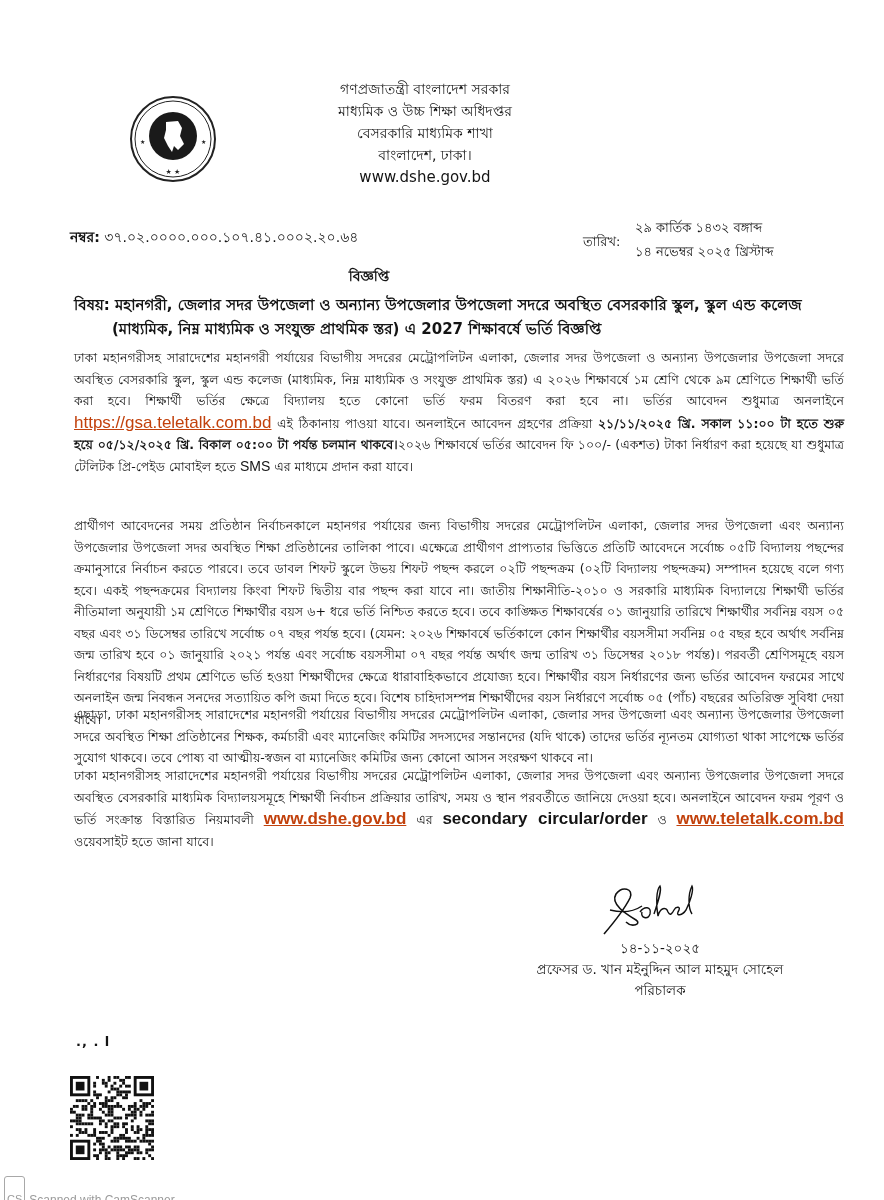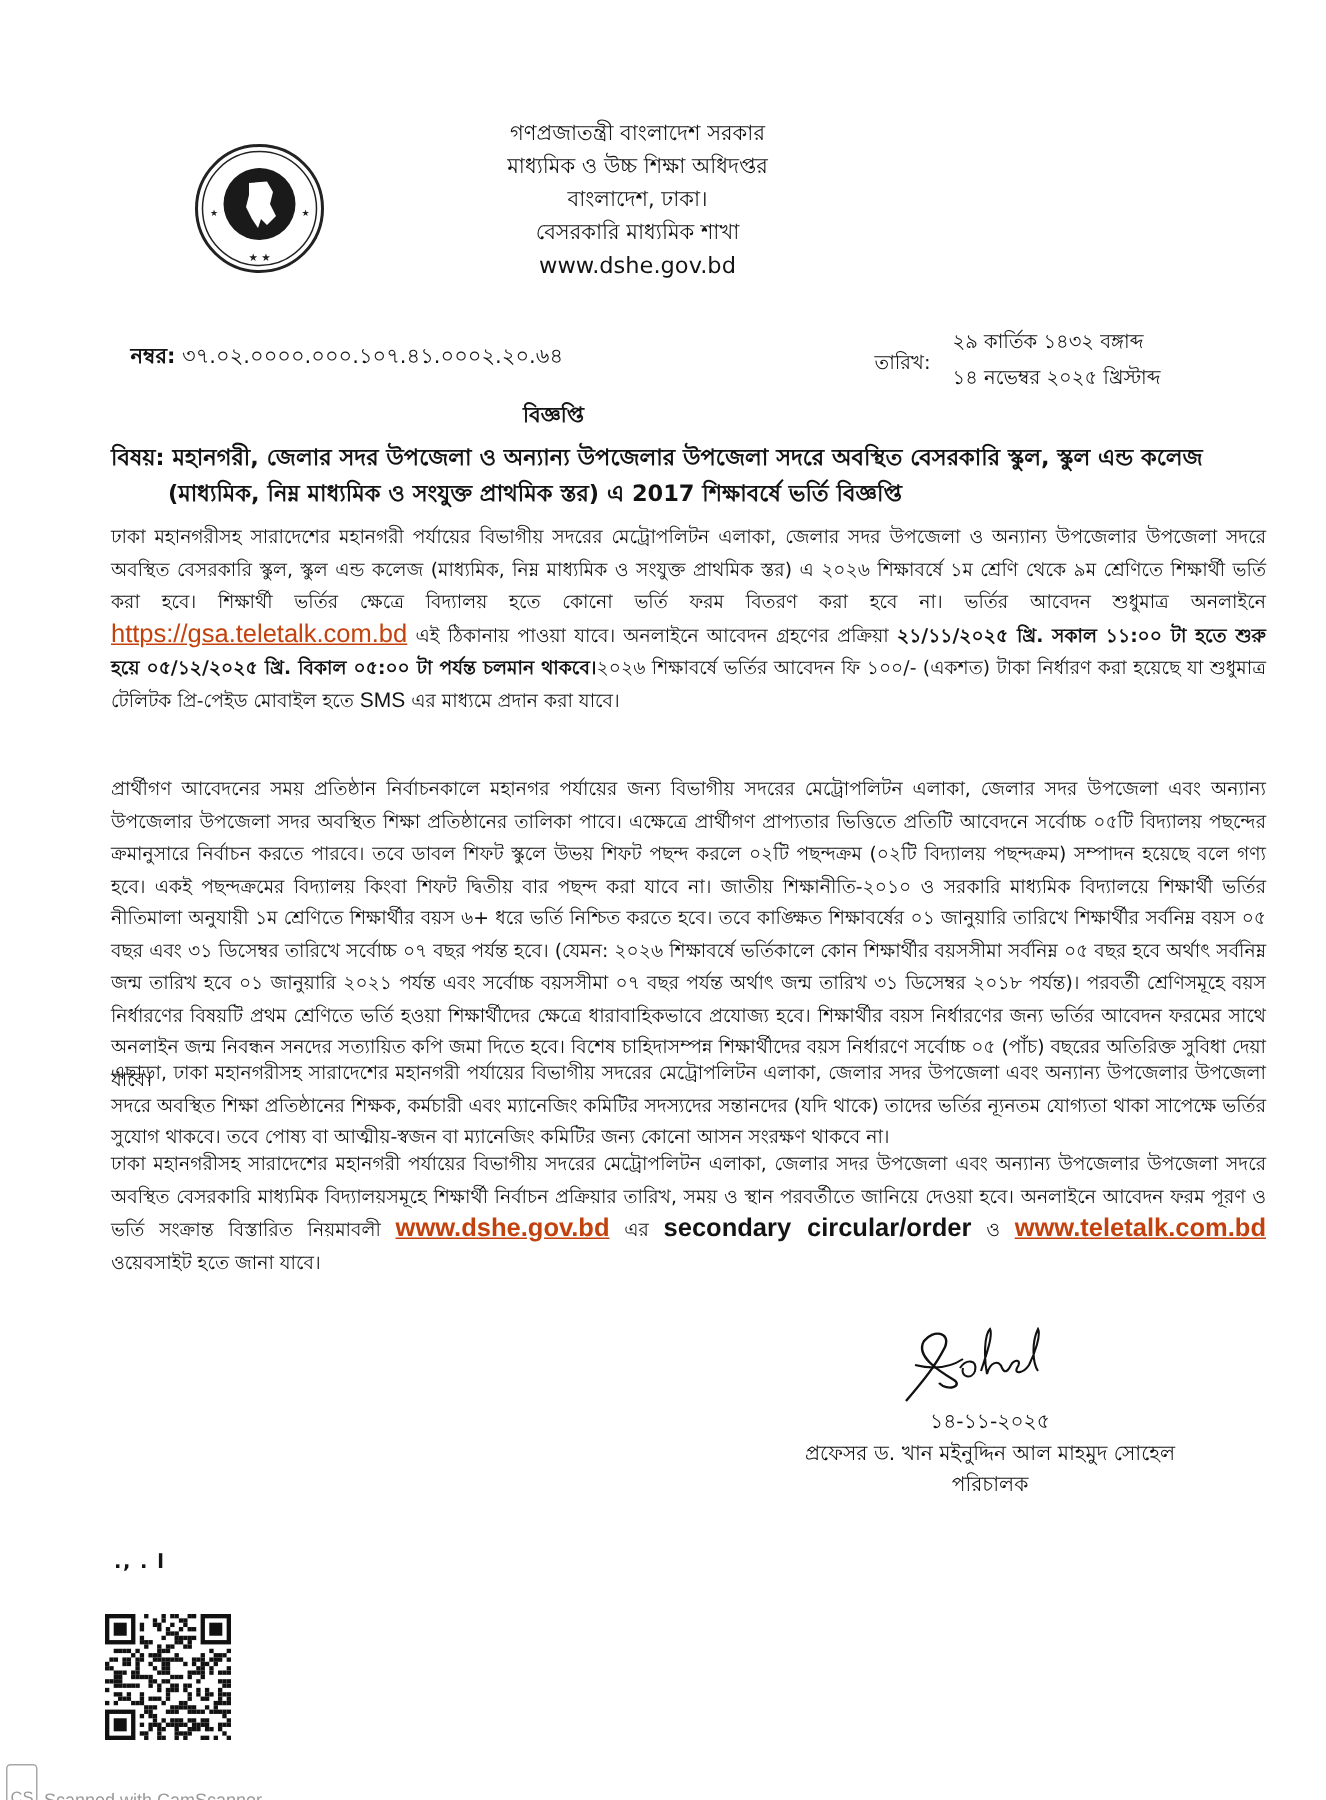--- a/index.html
+++ b/index.html
@@ -12,21 +12,21 @@
     
     .seal {
       position: absolute; left: 128px; top: 94px; width: 90px; height: 90px;
     }
     .header {
       position: absolute; left: 300px; top: 78px; width: 250px;
       text-align: center; font-size: 14px; line-height: 22px;
     }
     .header .web { font-size: 15px; }
 
-    .memo-no { position: absolute; left: 87px; top: 226px; font-size: 14px; }
+    .memo-no { position: absolute; left: 70px; top: 226px; font-size: 14px; }
     .memo-no b { font-weight: bold; }
     .date-block { position: absolute; left: 583px; top: 218px; font-size: 13px; }
     .date-label { position: absolute; left: 0; top: 14px; }
     .date-line1 { position: absolute; left: 52px; top: 0; white-space: nowrap; }
     .date-line2 { position: absolute; left: 52px; top: 24px; white-space: nowrap; }
 
     .notice-title {
       position: absolute; left: 0; width: 738px; top: 265px;
       text-align: center; font-size: 14px; font-weight: bold;
     }
@@ -86,42 +86,42 @@
     <circle cx="45" cy="42" r="24" fill="#1a1a1a"></circle>
     <path d="M38 28 L50 27 L54 34 L52 42 L56 50 L50 56 L46 52 L44 58 L40 52 L36 44 L38 36 Z" fill="#fff"></path>
     <text x="45" y="80" font-size="7" text-anchor="middle" fill="#222">★ ★</text>
     <text x="12" y="50" font-size="6" fill="#222">★</text>
     <text x="73" y="50" font-size="6" fill="#222">★</text>
   </svg>
 
   <div class="header">
     <div>গণপ্রজাতন্ত্রী বাংলাদেশ সরকার</div>
     <div>মাধ্যমিক ও উচ্চ শিক্ষা অধিদপ্তর</div>
+    <div>বেসরকারি মাধ্যমিক শাখা</div>
     <div>বাংলাদেশ, ঢাকা।</div>
-    <div>বেসরকারি মাধ্যমিক শাখা</div>
     <div class="web">www.dshe.gov.bd</div>
   </div>
 
   <div class="memo-no">
     <b>নম্বর:</b>
     <span>৩৭.০২.০০০০.০০০.১০৭.৪১.০০০২.২০.৬৪</span>
   </div>
 
   <div class="date-block">
     <span class="date-label">তারিখ:</span>
     <span class="date-line1">২৯ কার্তিক ১৪৩২ বঙ্গাব্দ</span>
     <span class="date-line2">১৪ নভেম্বর ২০২৫ খ্রিস্টাব্দ</span>
   </div>
 
   <div class="notice-title">বিজ্ঞপ্তি</div>
 
   <div class="subject">
     <span class="label">বিষয়:</span>
     <span>মহানগরী, জেলার সদর উপজেলা ও অন্যান্য উপজেলার উপজেলা সদরে অবস্থিত বেসরকারি স্কুল, স্কুল এন্ড কলেজ</span>
-    <span class="line2">(মাধ্যমিক, নিম্ন মাধ্যমিক ও সংযুক্ত প্রাথমিক স্তর) এ 2017 শিক্ষাবর্ষে ভর্তি বিজ্ঞপ্তি</span>
+    <span class="line2">(মাধ্যমিক, নিম্ন মাধ্যমিক ও সংযুক্ত প্রাথমিক স্তর) এ 2027 শিক্ষাবর্ষে ভর্তি বিজ্ঞপ্তি</span>
   </div>
 
   <div class="para p1">
     <span>ঢাকা মহানগরীসহ সারাদেশের মহানগরী পর্যায়ের বিভাগীয় সদরের মেট্রোপলিটন এলাকা, জেলার সদর উপজেলা ও অন্যান্য উপজেলার উপজেলা সদরে অবস্থিত বেসরকারি স্কুল, স্কুল এন্ড কলেজ (মাধ্যমিক, নিম্ন মাধ্যমিক ও সংযুক্ত প্রাথমিক স্তর) এ ২০২৬ শিক্ষাবর্ষে ১ম শ্রেণি থেকে ৯ম শ্রেণিতে শিক্ষার্থী ভর্তি করা হবে। শিক্ষার্থী ভর্তির ক্ষেত্রে বিদ্যালয় হতে কোনো ভর্তি ফরম বিতরণ করা হবে না। ভর্তির আবেদন শুধুমাত্র অনলাইনে </span><a class="link">https://gsa.teletalk.com.bd</a><span> এই ঠিকানায় পাওয়া যাবে। অনলাইনে আবেদন গ্রহণের প্রক্রিয়া </span><span class="boldtxt">২১/১১/২০২৫ খ্রি. সকাল ১১:০০ টা হতে শুরু হয়ে ০৫/১২/২০২৫ খ্রি. বিকাল ০৫:০০ টা পর্যন্ত চলমান থাকবে।</span><span>২০২৬ শিক্ষাবর্ষে ভর্তির আবেদন ফি ১০০/- (একশত) টাকা নির্ধারণ করা হয়েছে যা শুধুমাত্র টেলিটক প্রি-পেইড মোবাইল হতে </span><span class="en">SMS</span><span> এর মাধ্যমে প্রদান করা যাবে।</span>
   </div>
 
   <div class="para p2">প্রার্থীগণ আবেদনের সময় প্রতিষ্ঠান নির্বাচনকালে মহানগর পর্যায়ের জন্য বিভাগীয় সদরের মেট্রোপলিটন এলাকা, জেলার সদর উপজেলা এবং অন্যান্য উপজেলার উপজেলা সদর অবস্থিত শিক্ষা প্রতিষ্ঠানের তালিকা পাবে। এক্ষেত্রে প্রার্থীগণ প্রাপ্যতার ভিত্তিতে প্রতিটি আবেদনে সর্বোচ্চ ০৫টি বিদ্যালয় পছন্দের ক্রমানুসারে নির্বাচন করতে পারবে। তবে ডাবল শিফট স্কুলে উভয় শিফট পছন্দ করলে ০২টি পছন্দক্রম (০২টি বিদ্যালয় পছন্দক্রম) সম্পাদন হয়েছে বলে গণ্য হবে। একই পছন্দক্রমের বিদ্যালয় কিংবা শিফট দ্বিতীয় বার পছন্দ করা যাবে না। জাতীয় শিক্ষানীতি-২০১০ ও সরকারি মাধ্যমিক বিদ্যালয়ে শিক্ষার্থী ভর্তির নীতিমালা অনুযায়ী ১ম শ্রেণিতে শিক্ষার্থীর বয়স ৬+ ধরে ভর্তি নিশ্চিত করতে হবে। তবে কাঙ্ক্ষিত শিক্ষাবর্ষের ০১ জানুয়ারি তারিখে শিক্ষার্থীর সর্বনিম্ন বয়স ০৫ বছর এবং ৩১ ডিসেম্বর তারিখে সর্বোচ্চ ০৭ বছর পর্যন্ত হবে। (যেমন: ২০২৬ শিক্ষাবর্ষে ভর্তিকালে কোন শিক্ষার্থীর বয়সসীমা সর্বনিম্ন ০৫ বছর হবে অর্থাৎ সর্বনিম্ন জন্ম তারিখ হবে ০১ জানুয়ারি ২০২১ পর্যন্ত এবং সর্বোচ্চ বয়সসীমা ০৭ বছর পর্যন্ত অর্থাৎ জন্ম তারিখ ৩১ ডিসেম্বর ২০১৮ পর্যন্ত)। পরবর্তী শ্রেণিসমূহে বয়স নির্ধারণের বিষয়টি প্রথম শ্রেণিতে ভর্তি হওয়া শিক্ষার্থীদের ক্ষেত্রে ধারাবাহিকভাবে প্রযোজ্য হবে। শিক্ষার্থীর বয়স নির্ধারণের জন্য ভর্তির আবেদন ফরমের সাথে অনলাইন জন্ম নিবন্ধন সনদের সত্যায়িত কপি জমা দিতে হবে। বিশেষ চাহিদাসম্পন্ন শিক্ষার্থীদের বয়স নির্ধারণে সর্বোচ্চ ০৫ (পাঁচ) বছরের অতিরিক্ত সুবিধা দেয়া যাবে।</div>
 
   <div class="para p3">এছাড়া, ঢাকা মহানগরীসহ সারাদেশের মহানগরী পর্যায়ের বিভাগীয় সদরের মেট্রোপলিটন এলাকা, জেলার সদর উপজেলা এবং অন্যান্য উপজেলার উপজেলা সদরে অবস্থিত শিক্ষা প্রতিষ্ঠানের শিক্ষক, কর্মচারী এবং ম্যানেজিং কমিটির সদস্যদের সন্তানদের (যদি থাকে) তাদের ভর্তির ন্যূনতম যোগ্যতা থাকা সাপেক্ষে ভর্তির সুযোগ থাকবে। তবে পোষ্য বা আত্মীয়-স্বজন বা ম্যানেজিং কমিটির জন্য কোনো আসন সংরক্ষণ থাকবে না।</div>
 

